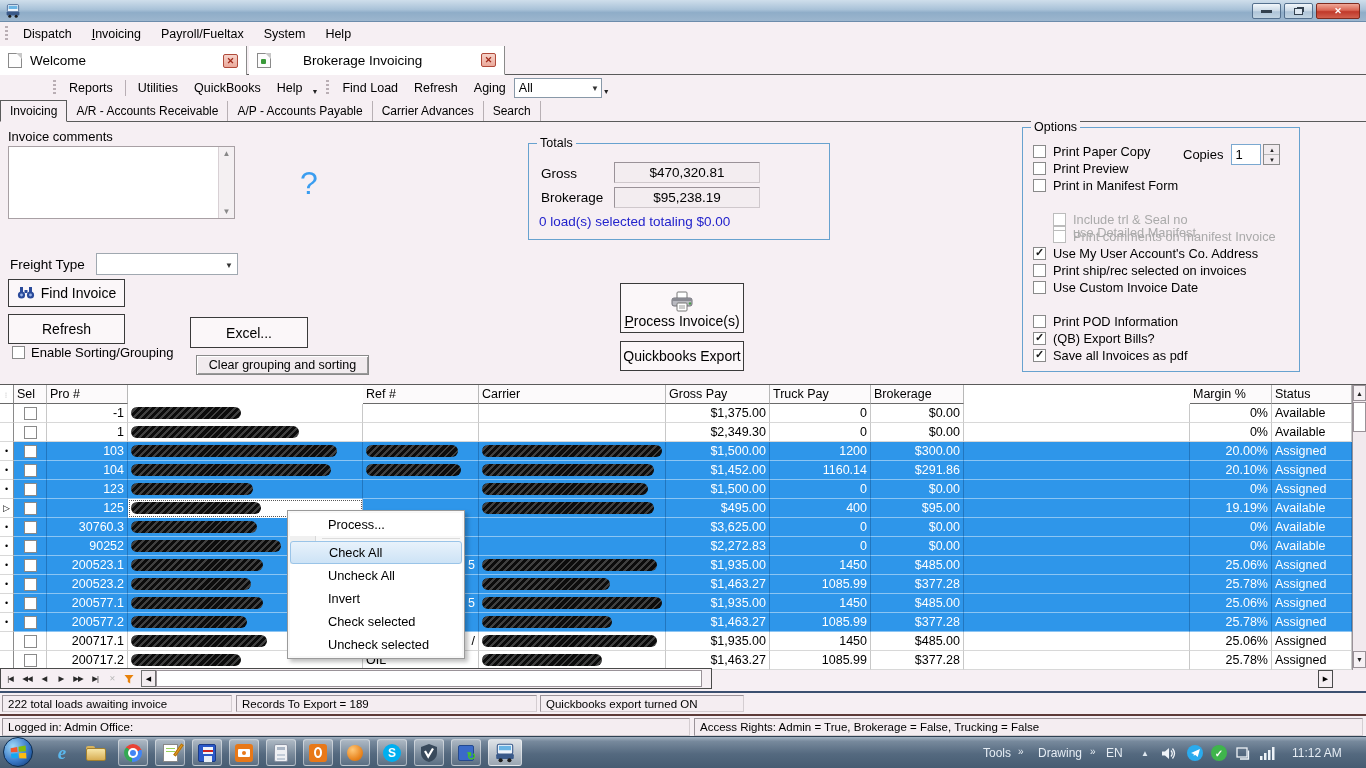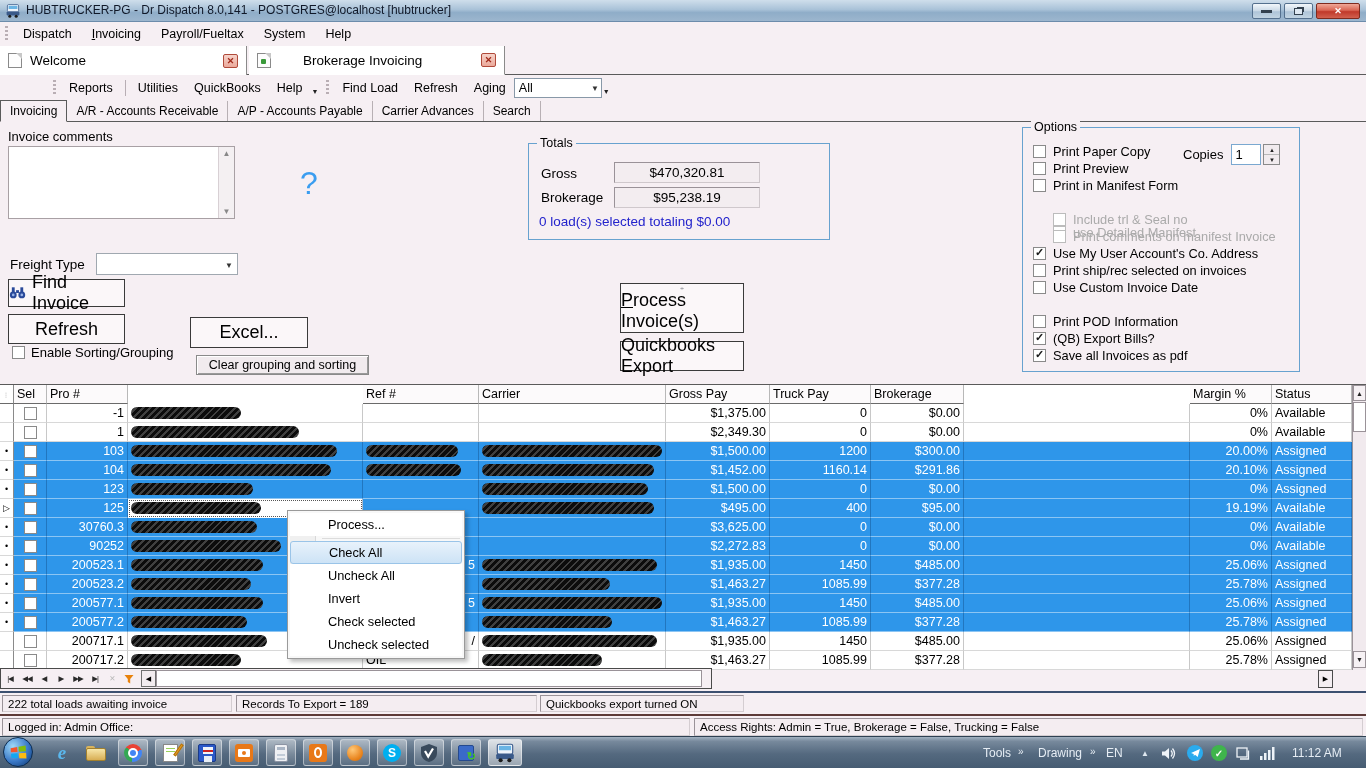--- a/index.html
+++ b/index.html
@@ -61,21 +61,21 @@
   .lbl { font-size:13px; }
   #comments-label { left:8px; top:129px; }
   #comments-box { left:8px; top:146px; width:227px; height:73px; background:#fff; border:1px solid #a8a0a4; }
   #comments-sb { position:absolute; right:0; top:0; width:16px; height:100%; background:#f4f0f2; border-left:1px solid #d8d0d4; display:flex; flex-direction:column; justify-content:space-between; align-items:center; }
   #comments-sb span { font-size:8px; color:#888; padding:2px 0; }
   #help-mark { left:300px; top:165px; font-size:32px; color:#3a9df0; }
   #freight-label { left:10px; top:257px; font-size:13.5px; }
   #freight-combo { left:96px; top:253px; width:142px; height:22px; background:#fff; border:1px solid #a0a8b0; }
   #freight-combo .dd { position:absolute; right:4px; top:7px; font-size:8px; color:#333; }
 
-  .btnA { background:#fbf7f9; border:1px solid #3a3a3a; display:flex; align-items:center; justify-content:center; font-size:18px; }
+  .btnA { background:#fbf7f9; border:1px solid #3a3a3a; display:flex; align-items:center; justify-content:center; font-size:14px; }
   #find-invoice-btn { left:8px; top:279px; width:117px; height:28px; }
   #refresh-btn { left:8px; top:314px; width:117px; height:30px; }
   #excel-btn { left:190px; top:317px; width:118px; height:31px; }
   #clear-grouping-btn { left:196px; top:355px; width:173px; height:20px; font-size:12.5px;
     background:#f1ebee; border:1px solid #8a8a8a; box-shadow:inset 1px 1px 0 #ffffff, inset -1px -1px 0 #9a9a9a; }
   #process-btn { left:620px; top:283px; width:124px; height:50px; flex-direction:column; padding-top:3px; }
   #qb-btn { left:620px; top:341px; width:124px; height:30px; }
 
   .cb { width:13px; height:13px; background:#fff; border:1px solid #8a8a8a; position:relative; flex:none; }
   .cb.checked::after { content:"✓"; position:absolute; left:1px; top:-2px; font-size:11px; font-weight:bold; color:#1a1a1a; }
@@ -152,21 +152,20 @@
 <body>
 
 <div class="abs" id="titlebar">
   <svg class="abs" style="left:5px;top:3px" width="16" height="16" viewBox="0 0 20 20">
       <rect x="3" y="2" width="14" height="9" rx="1.5" fill="#eef4fb" stroke="#3a5a8a"></rect>
       <rect x="4.5" y="3.5" width="11" height="4" fill="#6ab4e4"></rect>
       <rect x="2" y="11" width="16" height="4.5" rx="1" fill="#3a5a8a"></rect>
       <circle cx="6" cy="16.6" r="1.9" fill="#1c1c1c"></circle>
       <circle cx="14" cy="16.6" r="1.9" fill="#1c1c1c"></circle>
     </svg>
-  <div class="abs" id="title-text">HUBTRUCKER-PG - Dr Dispatch 8.0,141 - POSTGRES@localhost [hubtrucker]</div>
   <div class="abs winbtn" id="btn-min">
       <span class="minbar"></span>
     </div>
   <div class="abs winbtn" id="btn-restore">
       <span class="restoreglyph"></span>
     </div>
   <div class="abs winbtn" id="btn-close">✕</div>
 </div>
 
 <div class="abs" id="menubar">

